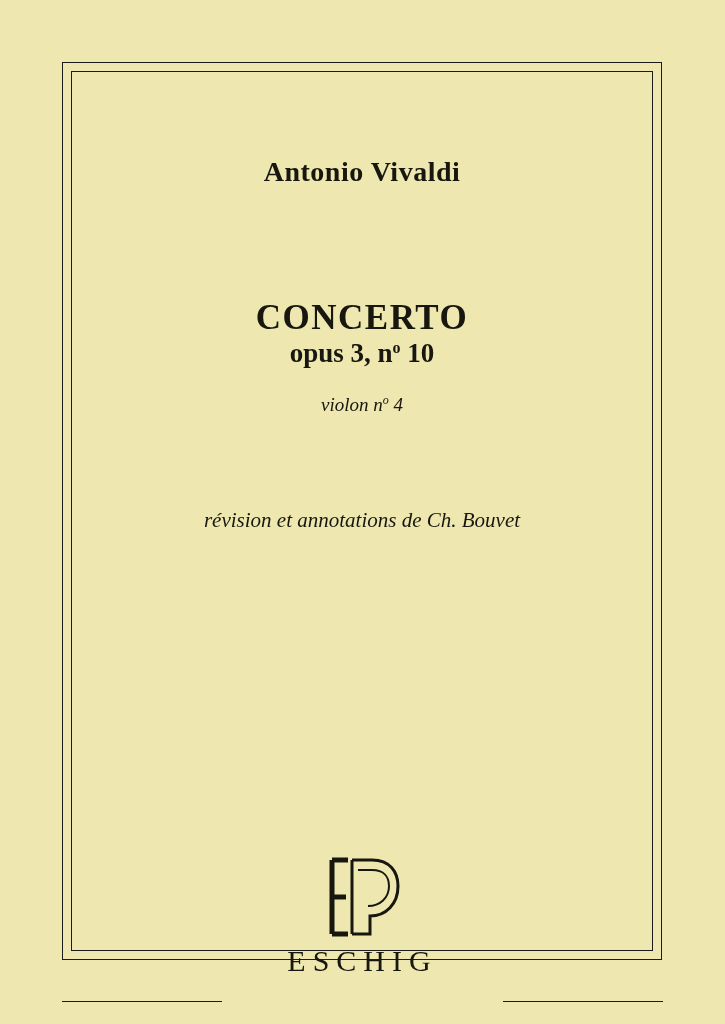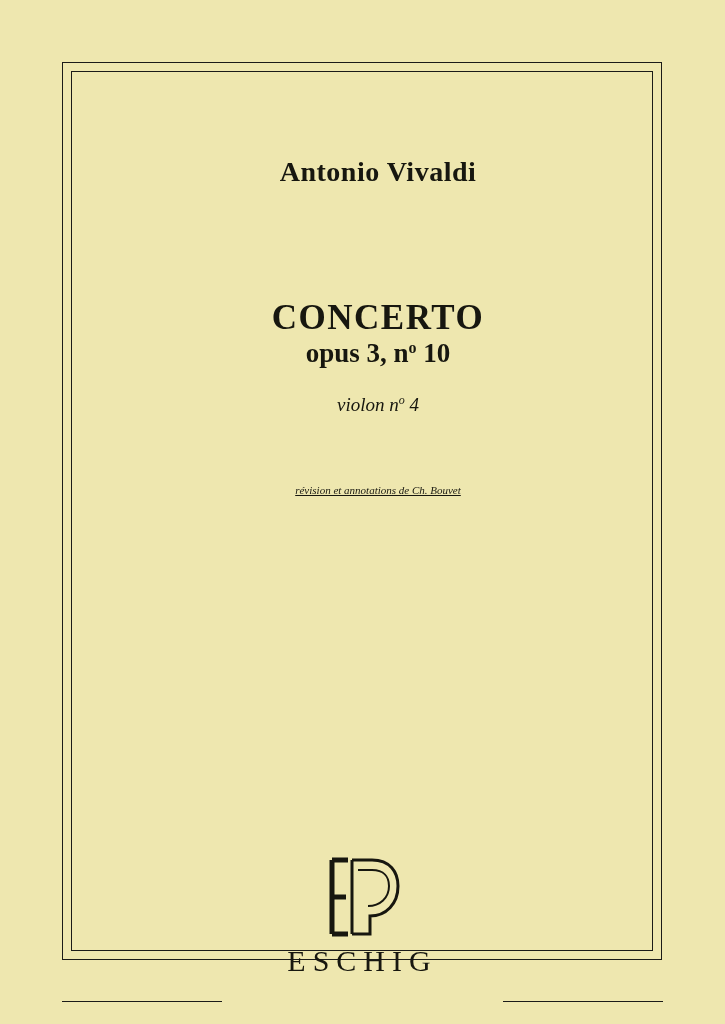--- a/index.html
+++ b/index.html
@@ -42,21 +42,20 @@
 
   
   .content {
     position: absolute;
     left: 71px;
     top: 71px;
     width: 582px;
     height: 880px;
     text-align: center;
     color: #17170f;
-    padding-left: 16px;
   }
 
   .composer {
     margin-top: 85px;
     font-size: 28px;
     font-weight: bold;
     letter-spacing: 0.5px;
   }
 
   .title {
@@ -86,24 +85,23 @@
     font-size: 19px;
     font-style: italic;
   }
   .part sup {
     font-size: 12px;
     vertical-align: 0.55em;
     font-style: italic;
   }
 
   .revision {
-    margin-top: 68px;
-    font-size: 11px;
+    margin-top: 92px;
+    font-size: 21px;
     font-style: italic;
-    text-decoration: underline;
   }
 
   
   .publisher {
     position: absolute;
     left: 0;
     right: 0;
     bottom: 46px;
     text-align: center;
   }

